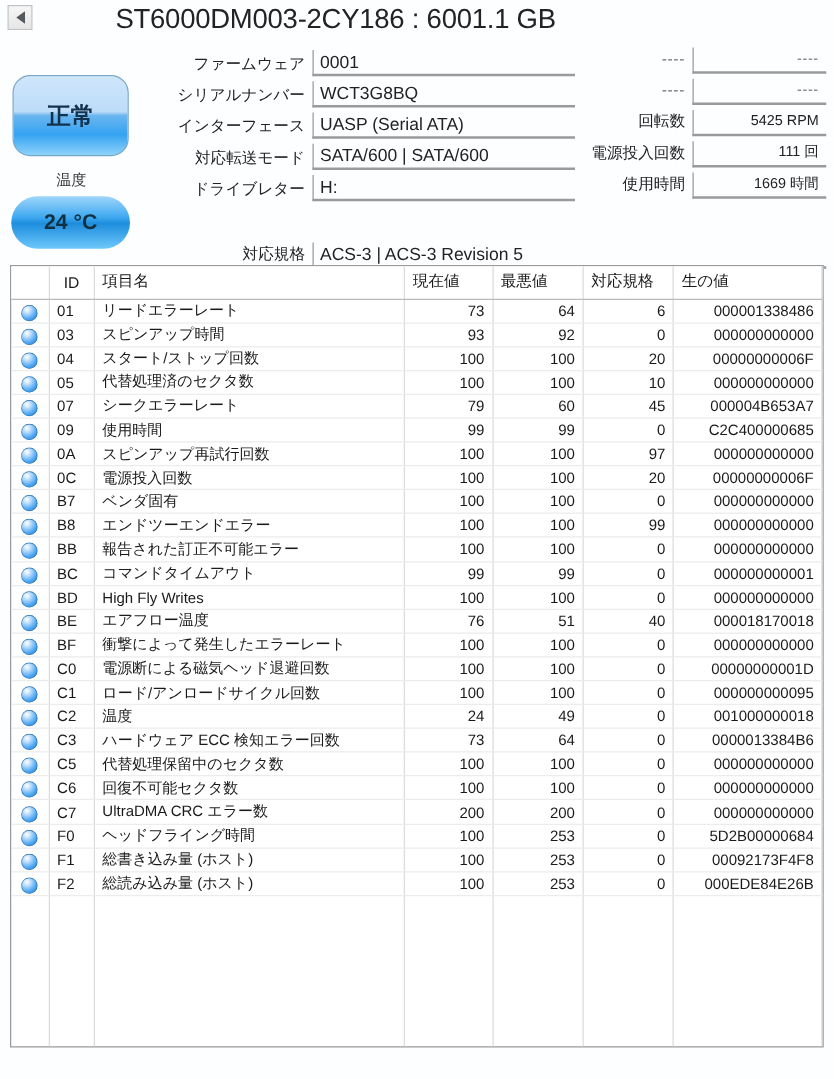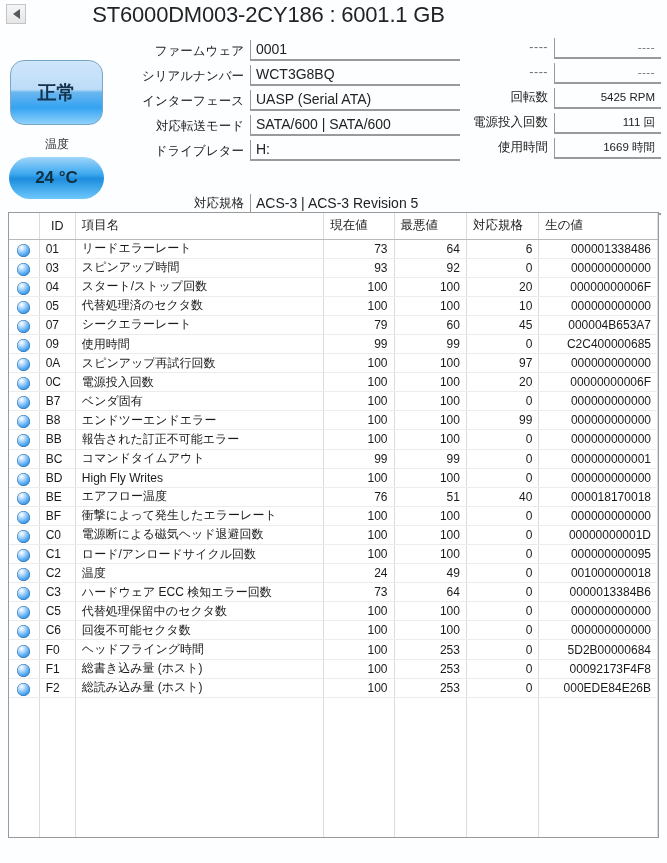--- a/index.html
+++ b/index.html
@@ -459,20 +459,31 @@
             <td class="c-name">回復不可能セクタ数</td>
             <td class="c-cur">100</td>
             <td class="c-wst">100</td>
             <td class="c-thr">0</td>
             <td class="c-raw">000000000000</td>
           </tr>
           <tr>
             <td class="c-dot">
               <span class="dot"></span>
             </td>
+            <td class="c-id">C7</td>
+            <td class="c-name">UltraDMA CRC エラー数</td>
+            <td class="c-cur">200</td>
+            <td class="c-wst">200</td>
+            <td class="c-thr">0</td>
+            <td class="c-raw">000000000000</td>
+          </tr>
+          <tr>
+            <td class="c-dot">
+              <span class="dot"></span>
+            </td>
             <td class="c-id">F0</td>
             <td class="c-name">ヘッドフライング時間</td>
             <td class="c-cur">100</td>
             <td class="c-wst">253</td>
             <td class="c-thr">0</td>
             <td class="c-raw">5D2B00000684</td>
           </tr>
           <tr>
             <td class="c-dot">
               <span class="dot"></span>

